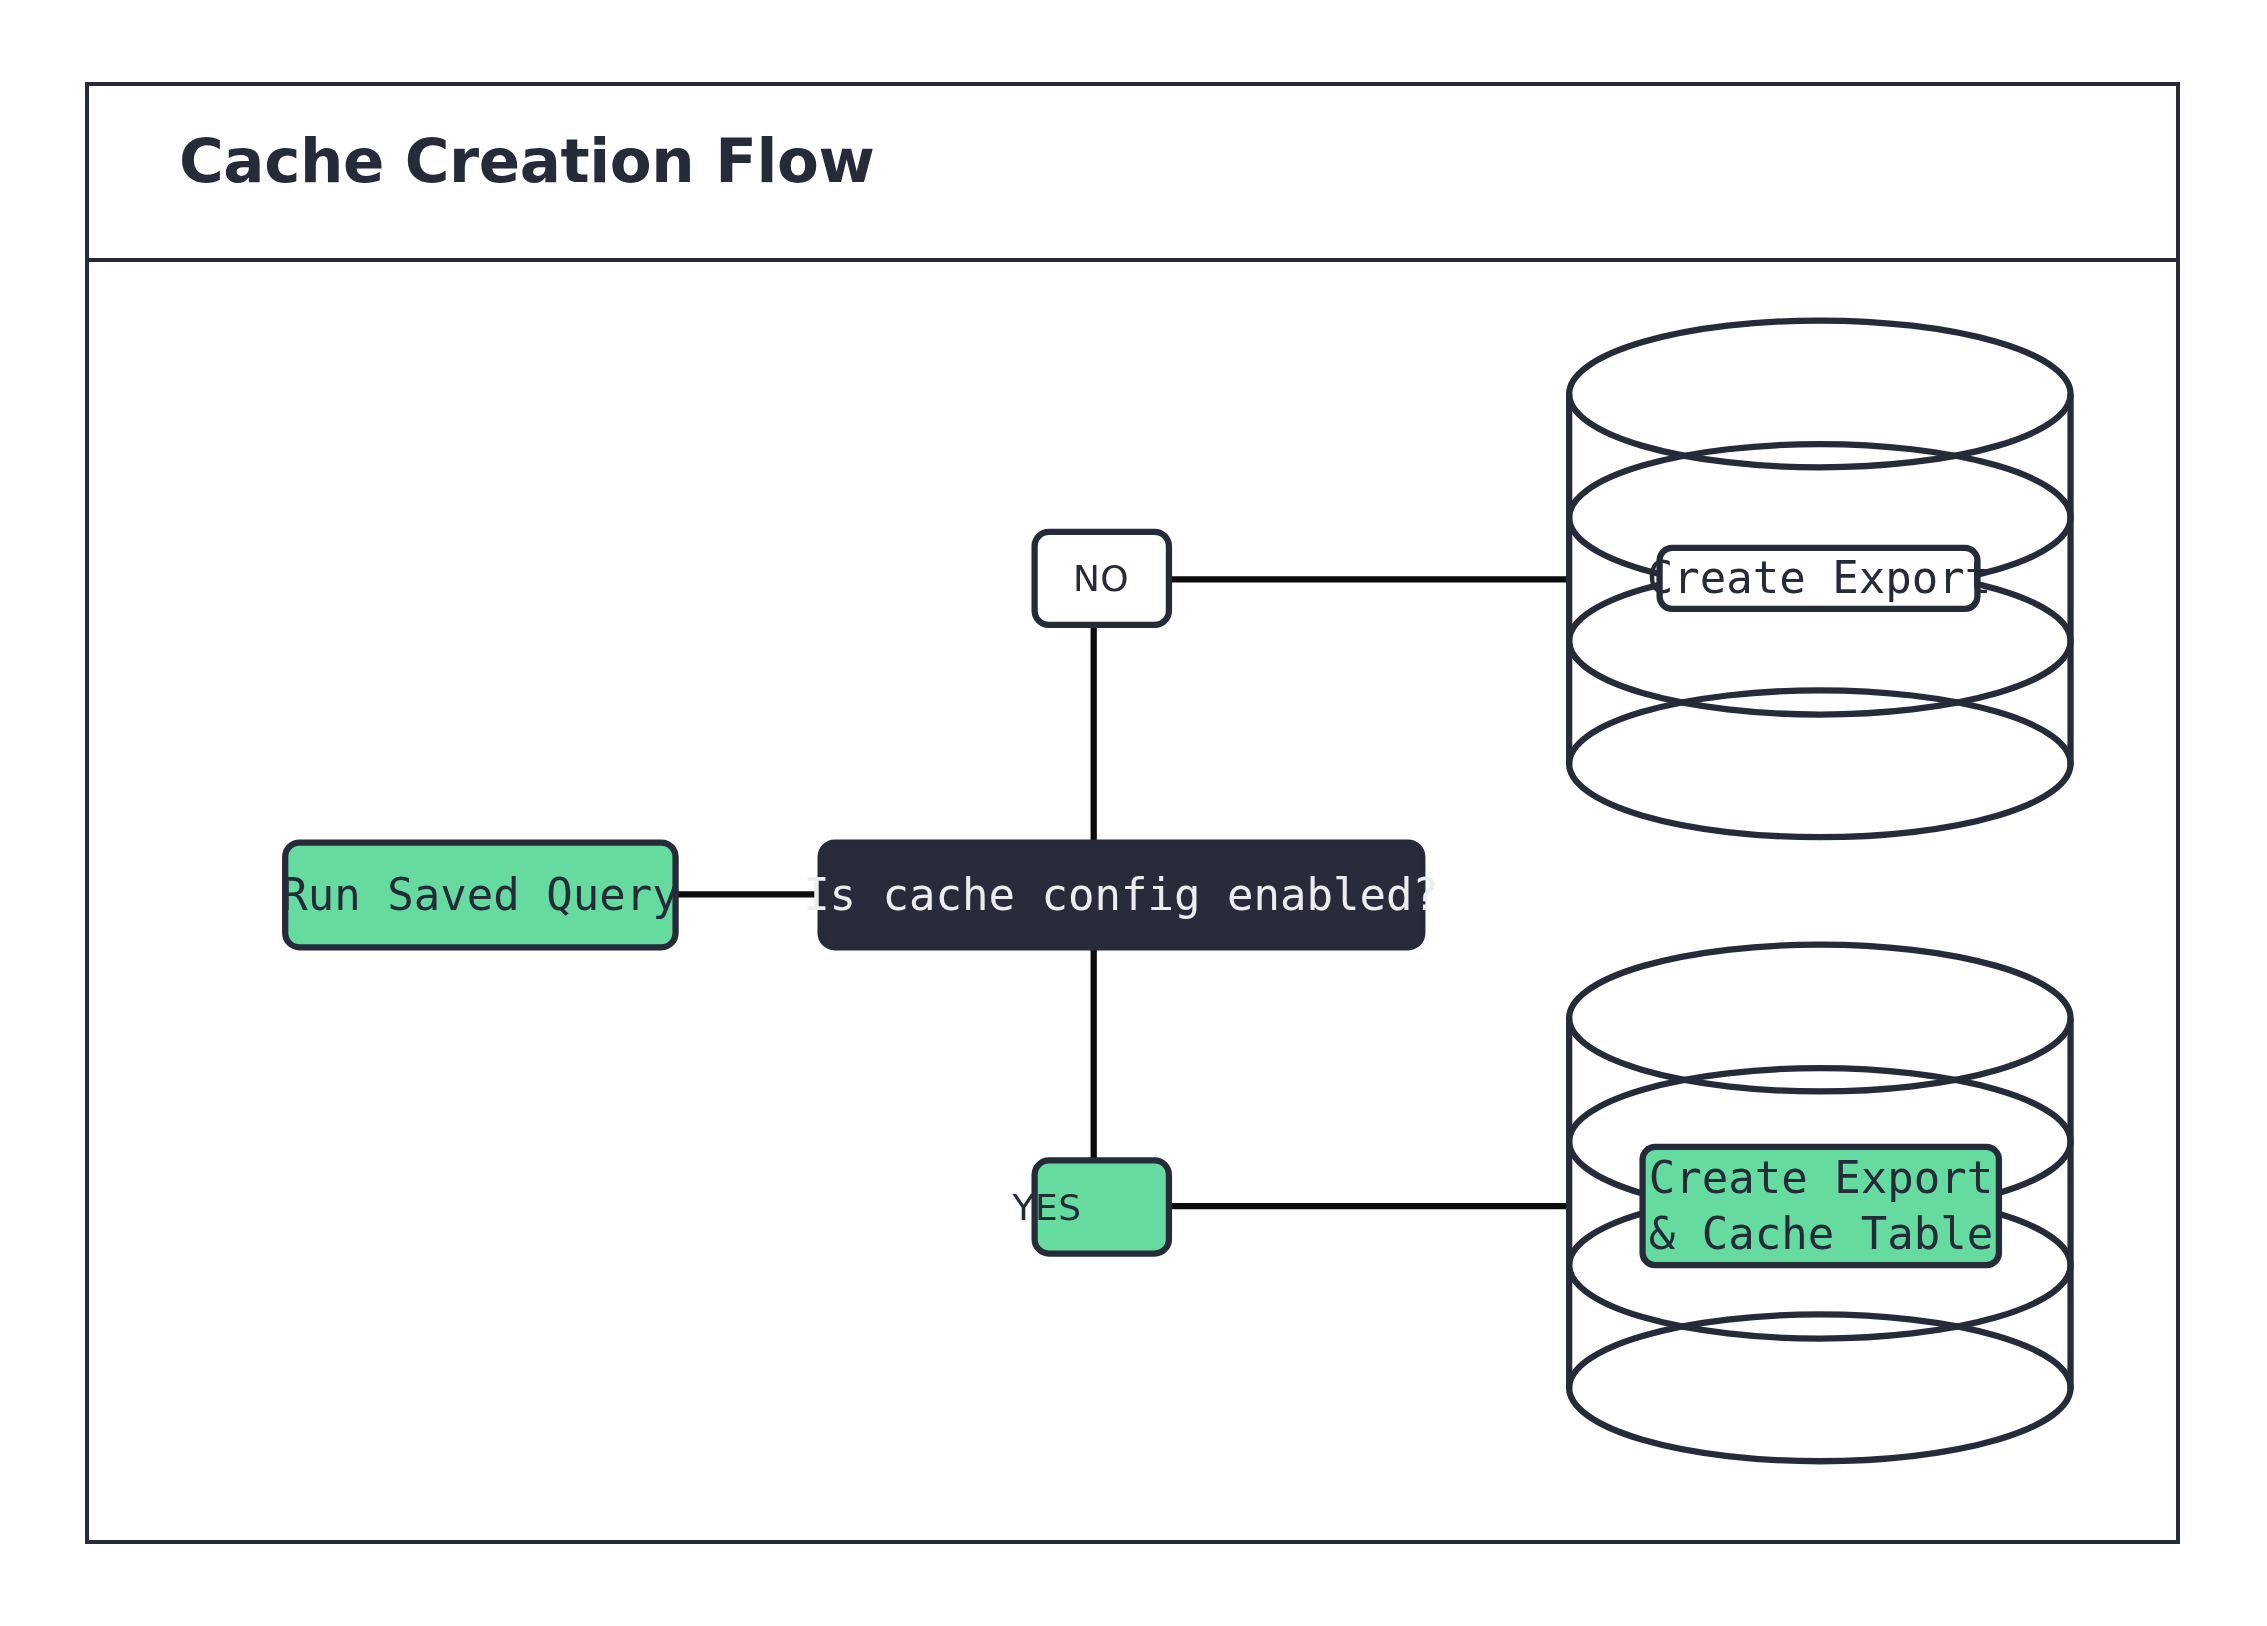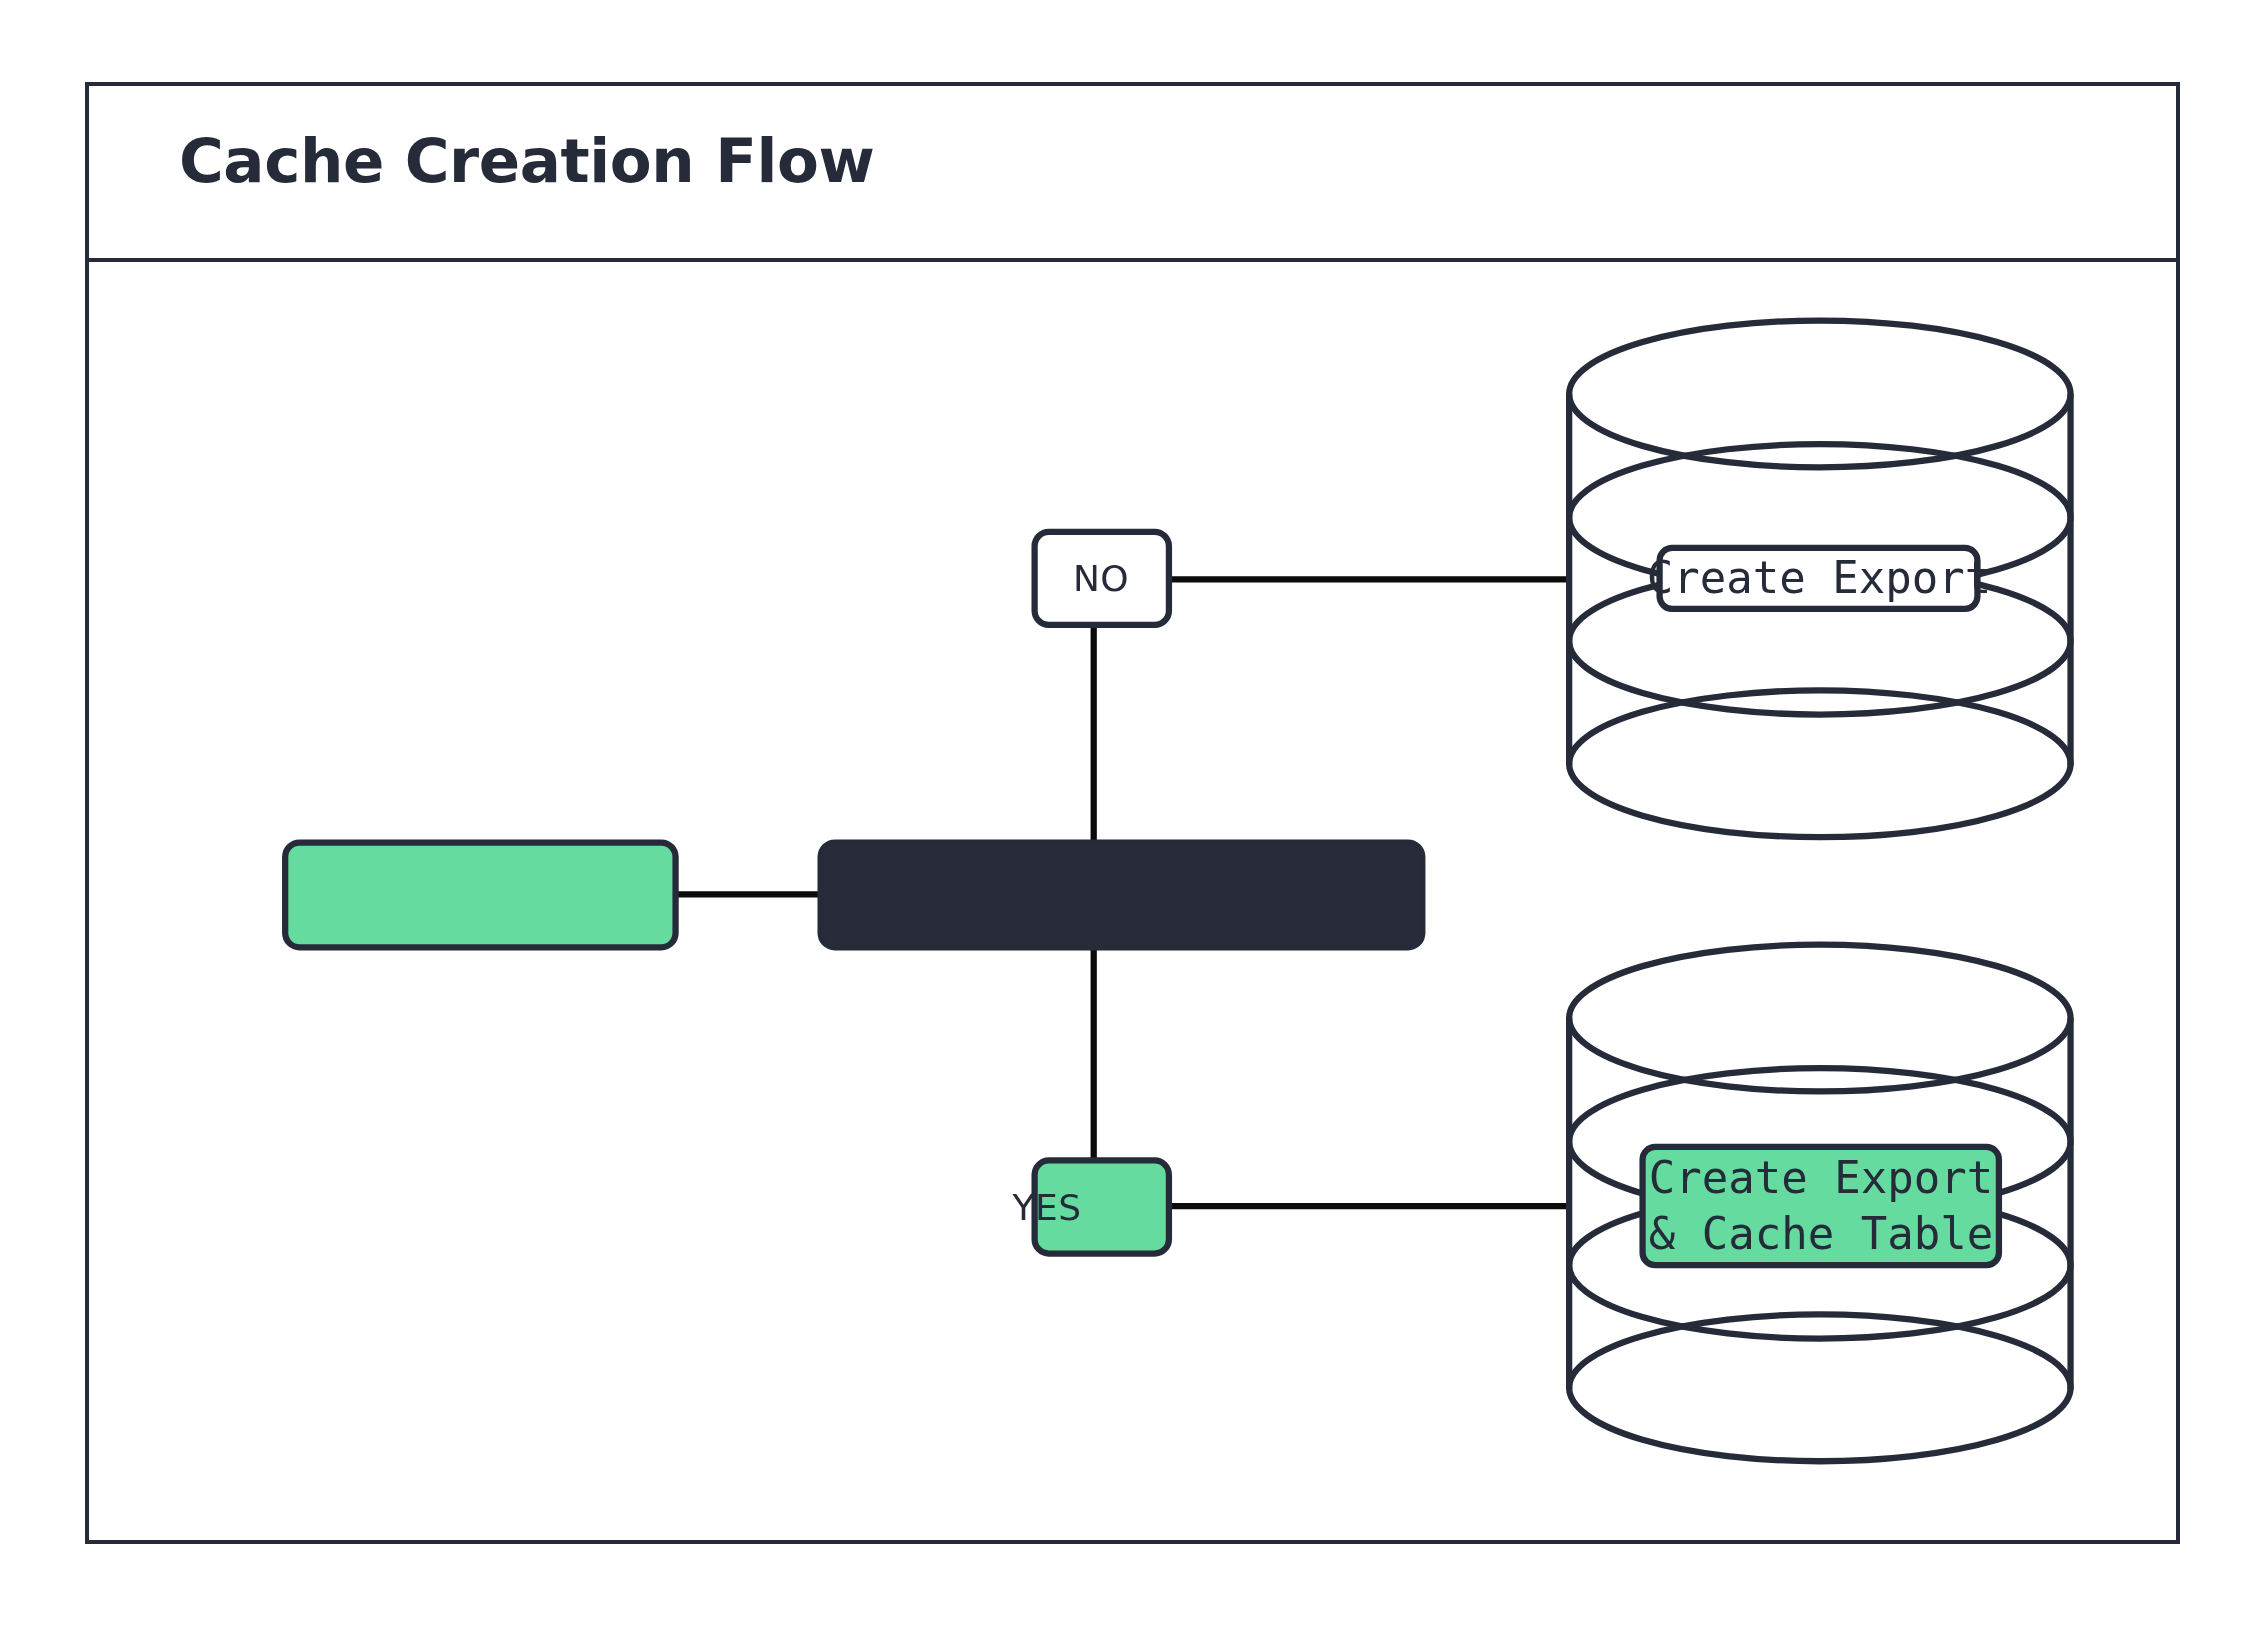--- a/index.html
+++ b/index.html
@@ -166,21 +166,23 @@
 
     <rect class="node-rect node-white" x="1155" y="594" width="150" height="104" rx="16" ry="16"></rect>
 
     <rect class="node-rect node-green" x="1155" y="1296" width="150" height="104" rx="16" ry="16"></rect>
 
     <rect class="node-rect node-white" x="1853" y="612" width="355" height="68" rx="14" ry="14"></rect>
 
     <rect class="node-rect node-green" x="1834" y="1281" width="398" height="132" rx="14" ry="14"></rect>
   </svg>
 
+  <div class="node-label" style="left:285px; top:843px; width:390px; height:105px;">Run Saved Query</div>
 
+  <div class="node-label dark-text" style="left:820px; top:843px; width:602px; height:105px;">Is cache config enabled?</div>
 
   <div class="flag-label" style="left:1034px; top:532px; width:134px; height:93px;">NO</div>
 
   <div class="flag-label" style="left:980px; top:1161px; width:134px; height:93px;">YES</div>
 
   <div class="node-label" style="left:1660px; top:548px; width:318px; height:61px;">Create Export</div>
 
   <div class="node-label" style="left:1643px; top:1147px; width:356px; height:118px;">Create Export
 &amp; Cache Table</div>
 

